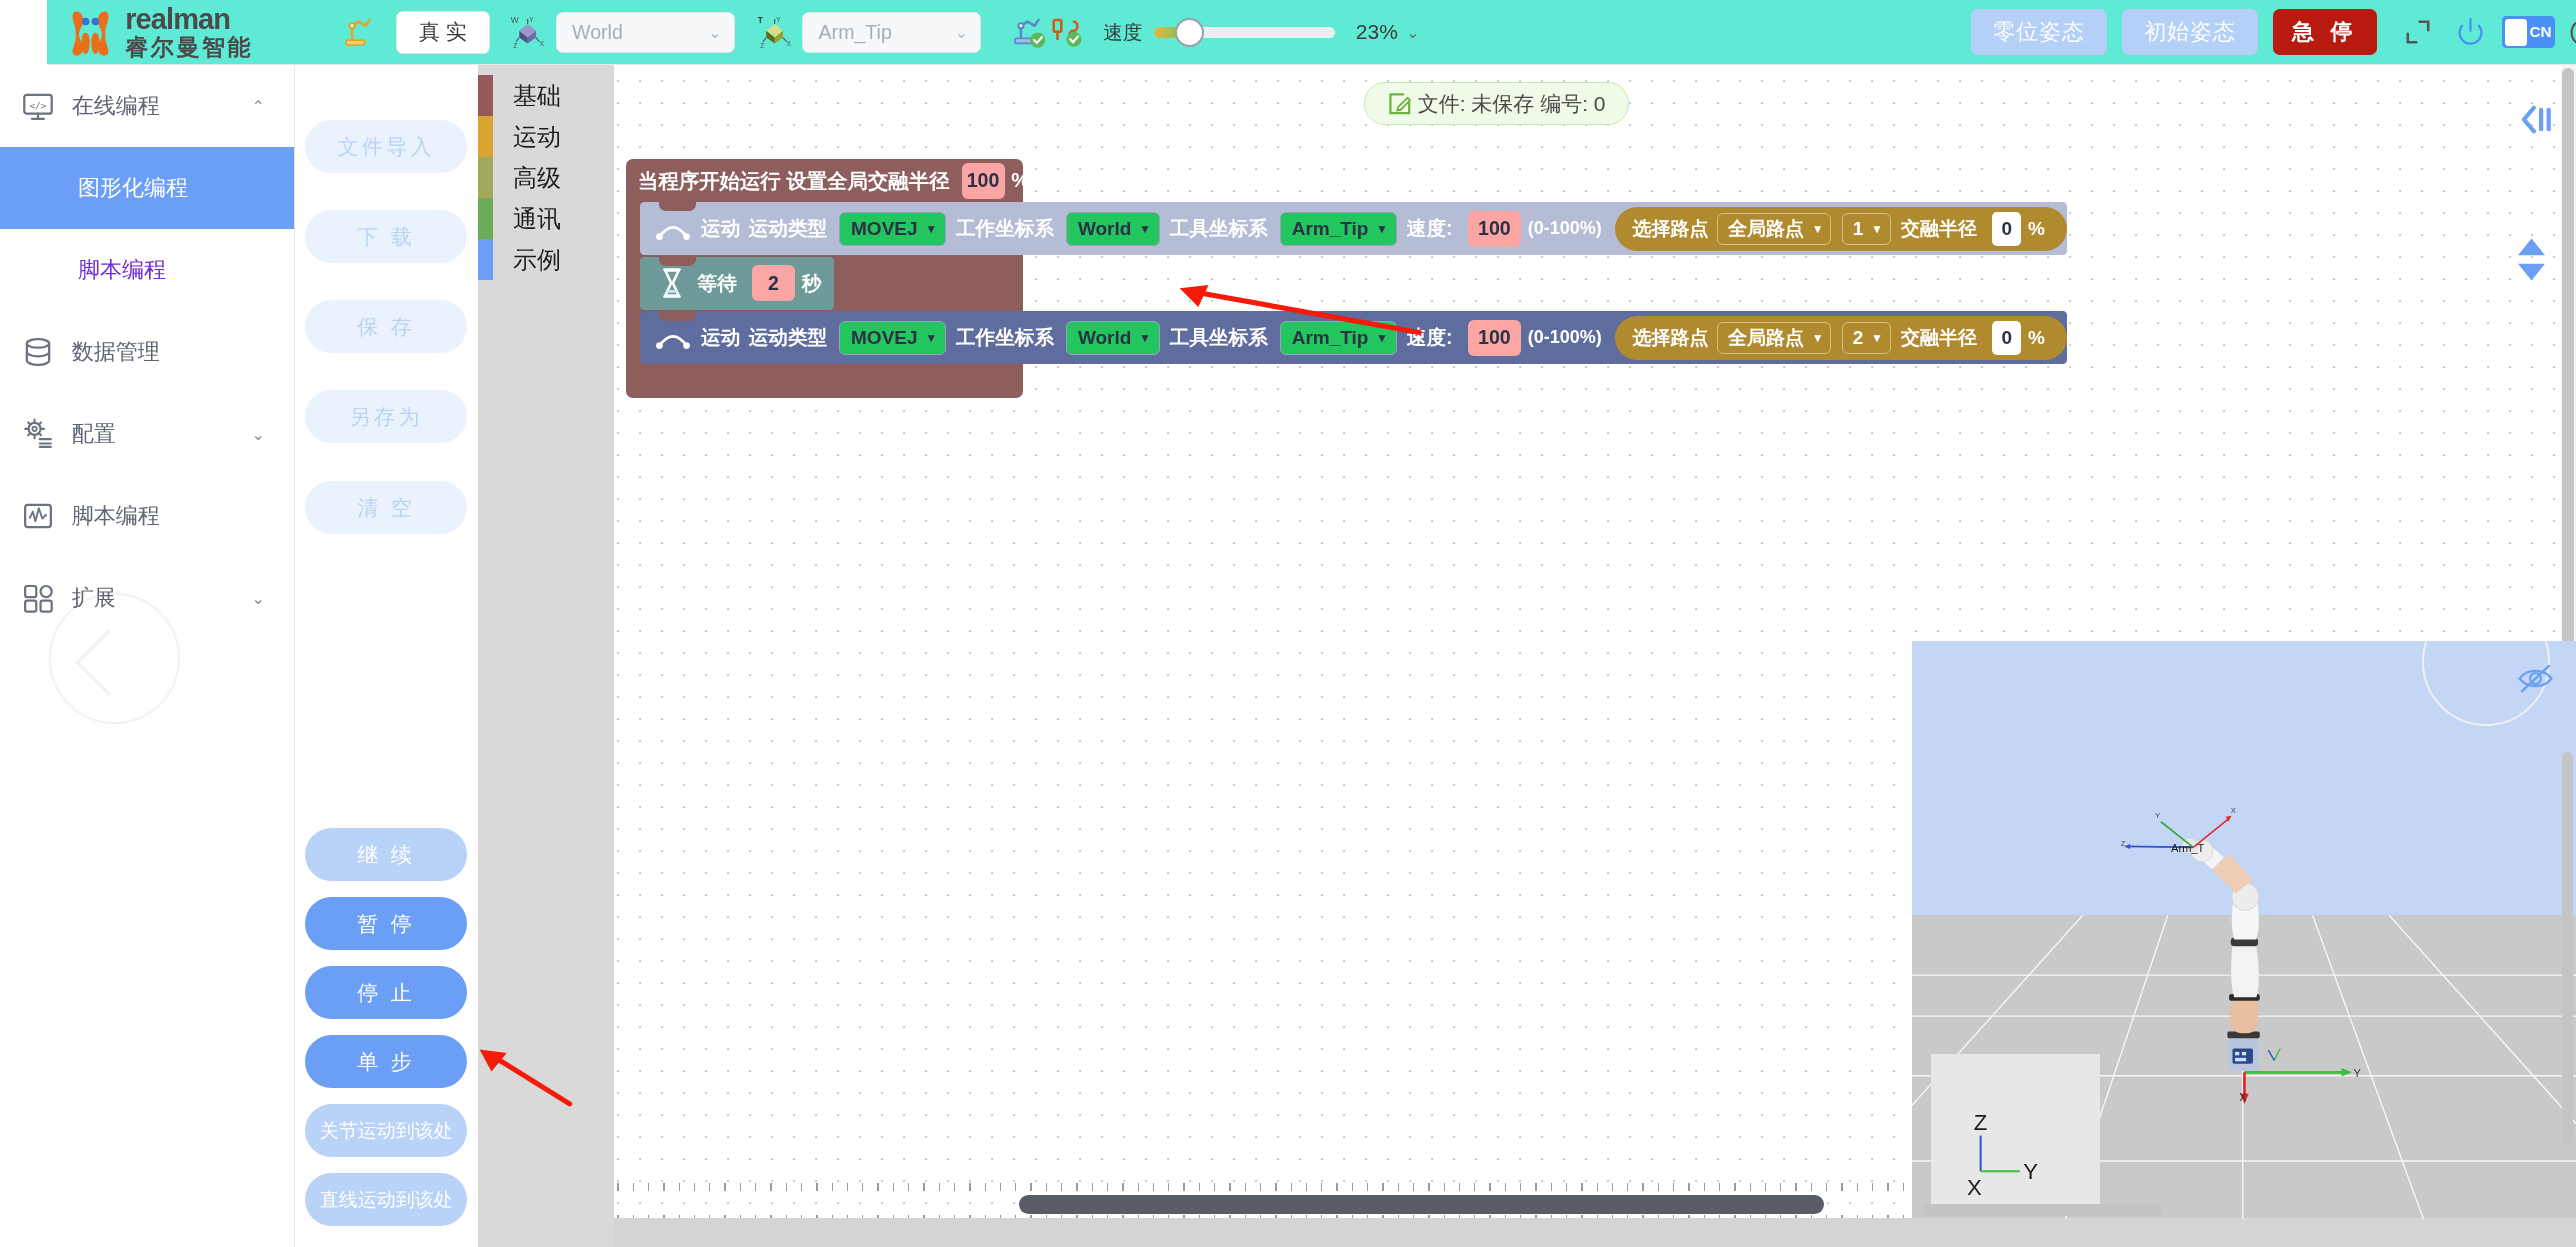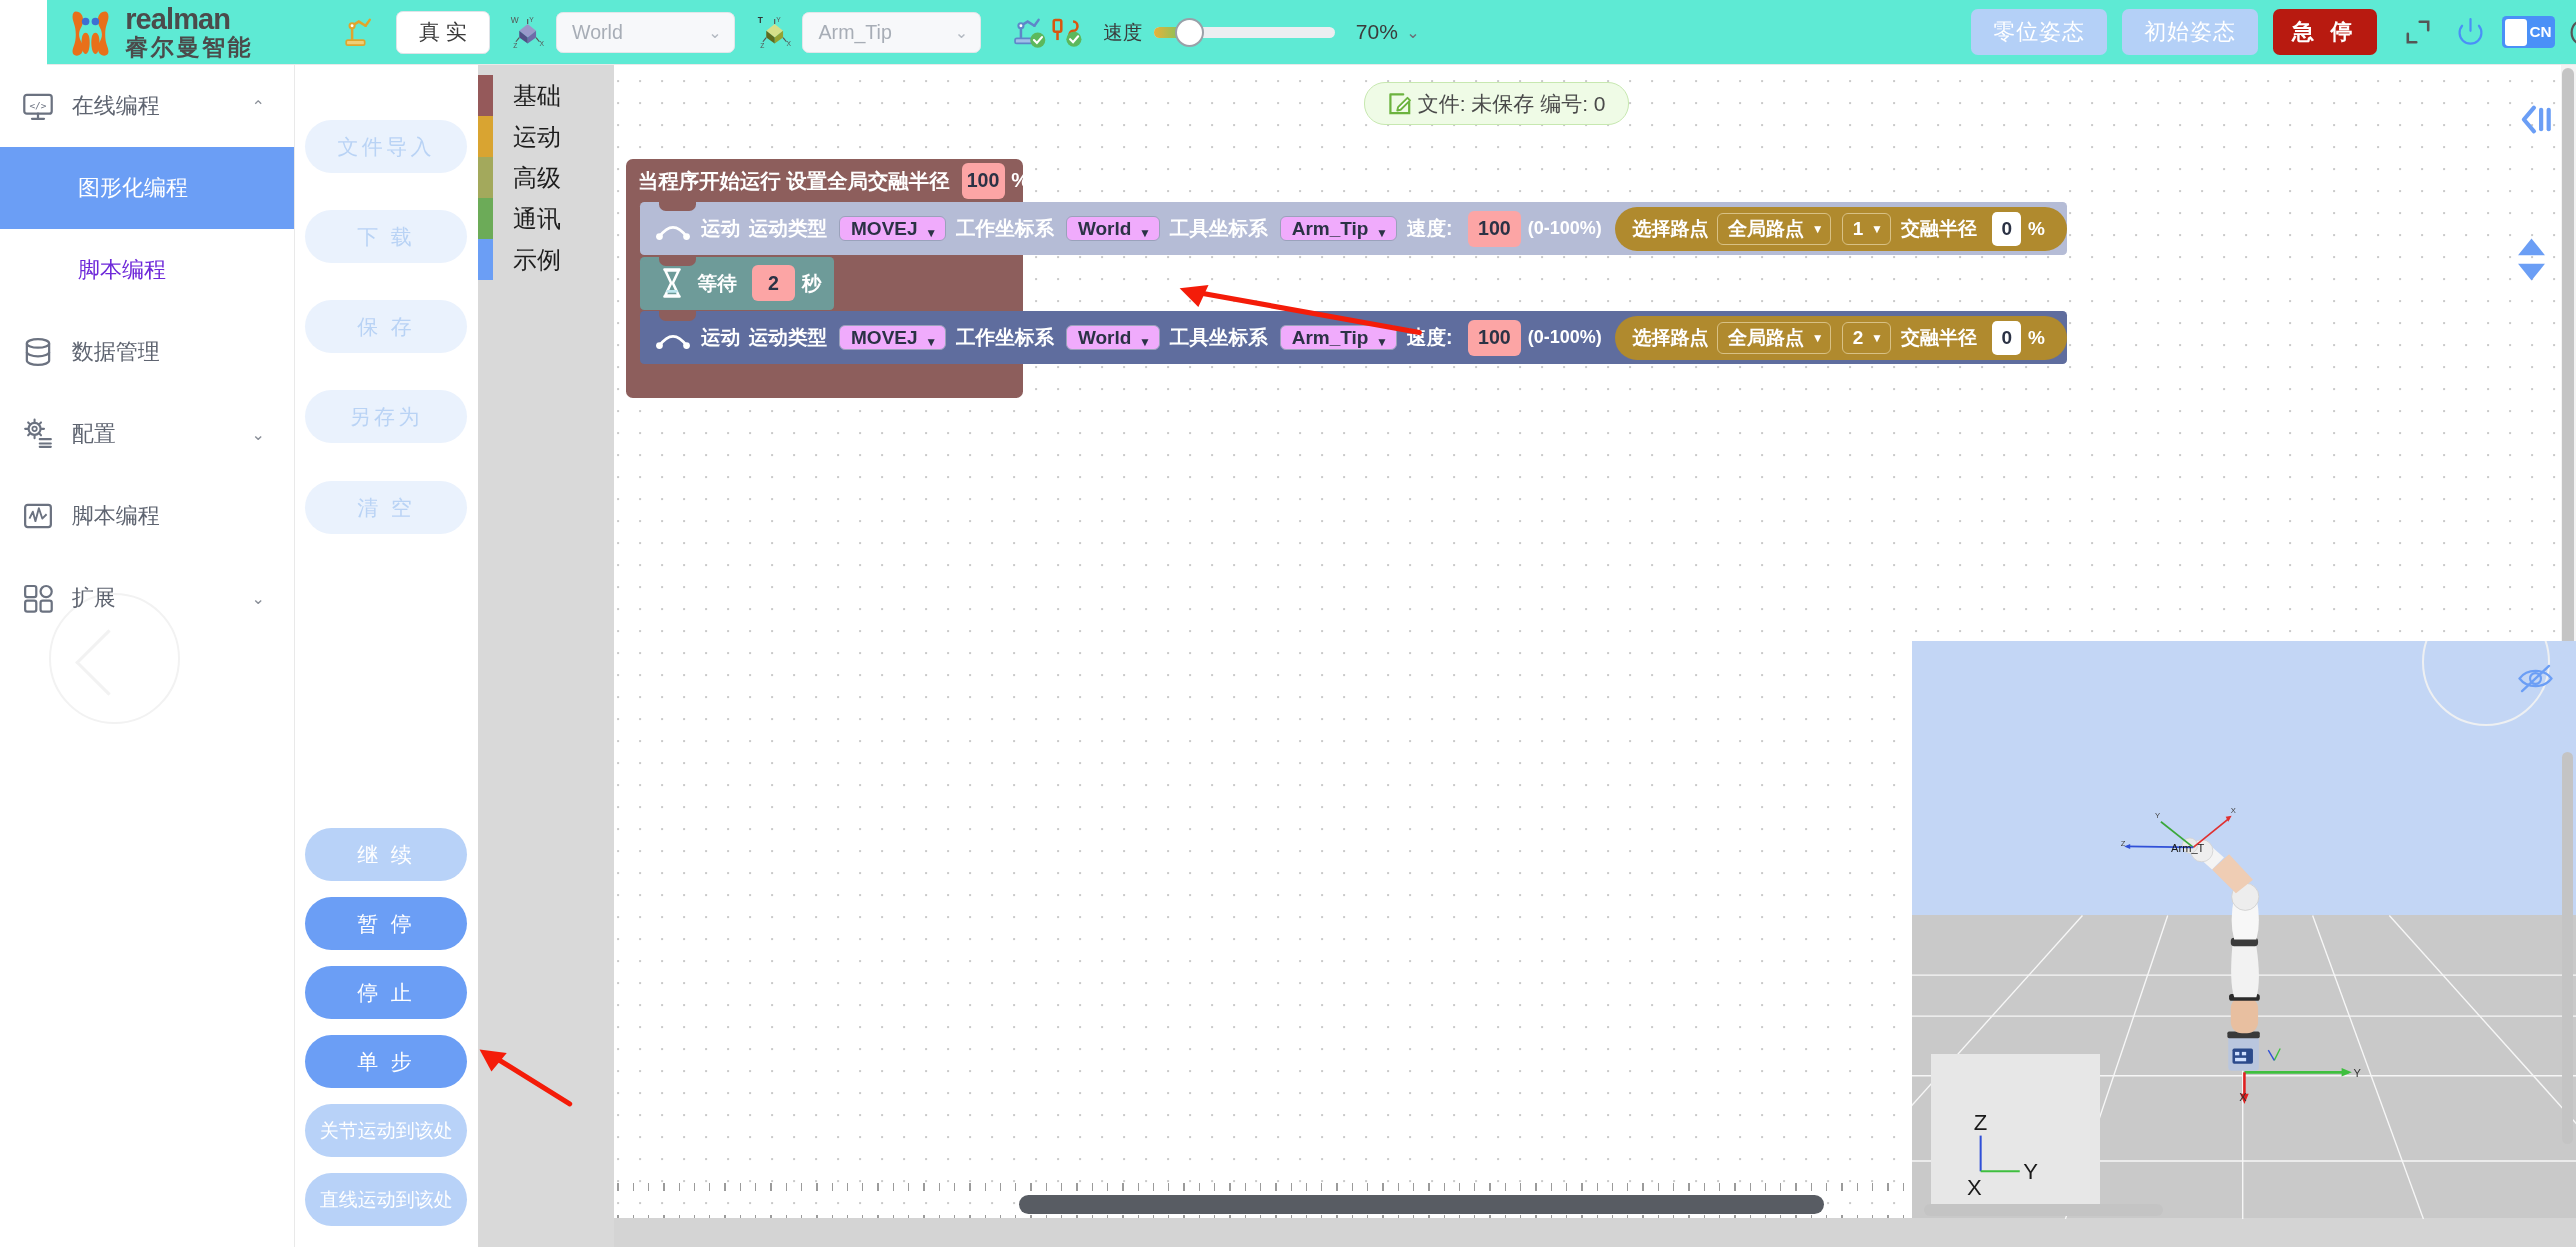--- a/index.html
+++ b/index.html
@@ -151,22 +151,22 @@
   .blk.move-b { background: #5f6d9e; }
   .blk .notch {
     position: absolute; left: 19px; top: 0; width: 37px; height: 9.4px;
     background: #8d5e5c; border-radius: 0 0 6.8px 6.8px;
   }
   .blk .arcicon { width: 36px; height: 22px; margin-right: 10.2px; flex: none; }
   .blk .hgicon  { width: 24px; height: 32px; margin-right: 13.6px; margin-left: 5.1px; flex: none; }
   .blk .lbl { margin-right: 8.5px; }
 
   .fld {
-    height: 25px; min-width: 89px; border-radius: 6px; background: #f0abfc;
-    border: 1.7px solid #9aa2bb; display: flex; align-items: flex-end; justify-content: space-between;
+    height: 34px; min-width: 89px; border-radius: 6px; background: #22c55e;
+    border: 1.7px solid #9aa2bb; display: flex; align-items: center; justify-content: space-between;
     padding: 0 7.7px 0 11px; margin: 0 10.2px 0 3.4px; cursor: pointer;
   }
   .fld .fv { font-size: 19px; color: #2b3245; font-weight: 700; }
   .fld .fc { font-size: 12px; color: #2b3245; margin-left: 7.7px; }
   .numbox {
     height: 36px; min-width: 43px; background: #fca5a5; border-radius: 6px;
     display: flex; align-items: center; justify-content: center; padding: 0 10.2px;
     margin: 0 6.8px; font-size: 19.6px; color: #2b3245; font-weight: 700; cursor: text;
   }
   .hint { font-size: 18px; color: #ffffff; font-weight: 700; margin-right: 8.5px; }
@@ -319,21 +319,21 @@
       </svg>
     </div>
 
     <div class="hdr-group">
       <span class="speed-label">速度</span>
       <div class="slider-wrap">
         <div class="slider-track"></div>
         <div class="slider-fill"></div>
         <div class="slider-knob"></div>
       </div>
-      <span class="speed-val">70%</span>
+      <span class="speed-val">23%</span>
       <span class="speed-chev">⌄</span>
     </div>
 
     <div class="hdr-group" style="margin-left:auto; padding-right:15.3px">
       <button class="pill-btn" style="margin-right:15.3px">零位姿态</button>
       <button class="pill-btn" style="margin-right:15.3px">初始姿态</button>
       <button class="pill-btn danger" style="margin-right:19px">急 停</button>
 
       <div class="icon-btn">
         <svg width="34" height="34" viewBox="0 0 40 40">

